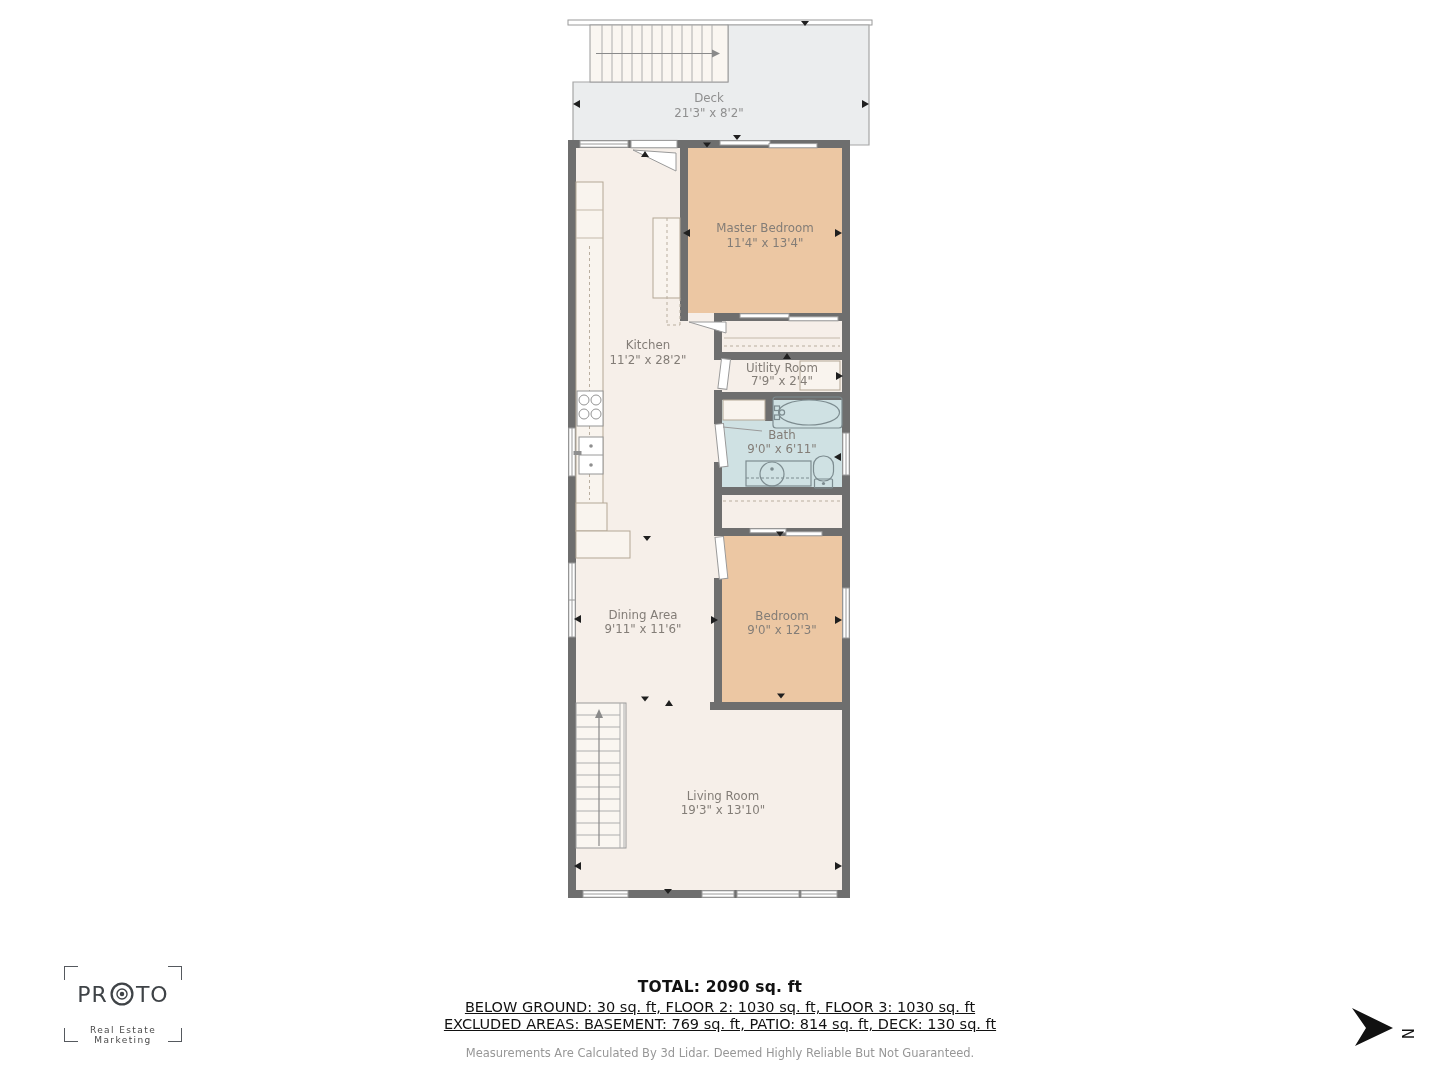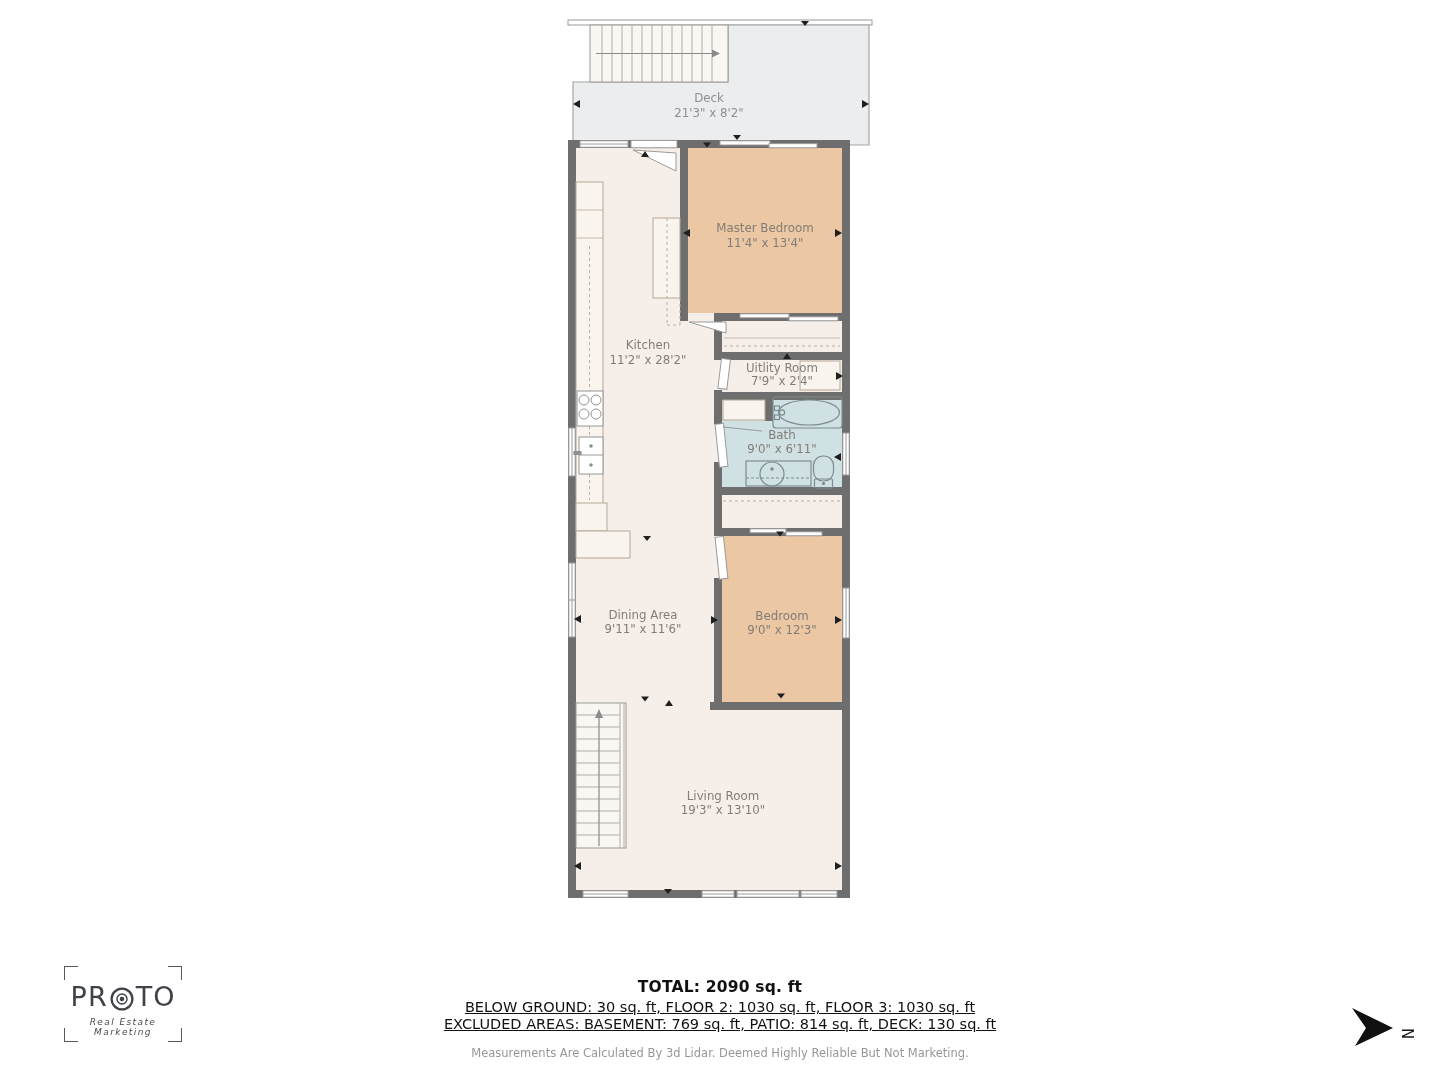--- a/index.html
+++ b/index.html
@@ -35,23 +35,23 @@
   .totals .disc{margin-top:14px;font-size:11.5px;color:#979797;}
 
   
   .logo{position:absolute;left:64px;top:966px;width:118px;height:76px;}
   .br{position:absolute;width:13px;height:13px;border:1.6px solid #55595e;}
   .br.tl{left:0;top:0;border-right:none;border-bottom:none;}
   .br.tr{right:0;top:0;border-left:none;border-bottom:none;}
   .br.bl{left:0;bottom:0;border-right:none;border-top:none;}
   .br.brc{right:0;bottom:0;border-left:none;border-top:none;}
   .brand{margin-top:15px;display:flex;justify-content:center;align-items:flex-end;
-         font-size:27px;color:#3f4347;letter-spacing:1px;font-weight:400;}
+         font-size:22px;color:#3f4347;letter-spacing:1px;font-weight:400;}
   .brand .cam{margin:0 1px;display:block;}
-  .tagline{margin-top:5px;text-align:center;font-size:9px;letter-spacing:1.4px;color:#4a4a4a;font-style:italic;}
+  .tagline{margin-top:18px;text-align:center;font-size:9px;letter-spacing:1.4px;color:#4a4a4a;}
 
   
   .compass{position:absolute;left:1336px;top:996px;}
   .compass text{font-family:"DejaVu Sans",sans-serif;font-size:15px;fill:#111;}
 </style>
 </head>
 <body>
 
 <div class="canvas">
 
@@ -261,21 +261,21 @@
       </svg>
       <span>TO</span>
     </div>
     <div class="tagline">Real Estate Marketing</div>
   </div>
 
   <div class="totals">
     <div class="t1">TOTAL: 2090 sq. ft</div>
     <div class="t2">BELOW GROUND: 30 sq. ft, FLOOR 2: 1030 sq. ft, FLOOR 3: 1030 sq. ft</div>
     <div class="t3">EXCLUDED AREAS: BASEMENT: 769 sq. ft, PATIO: 814 sq. ft, DECK: 130 sq. ft</div>
-    <div class="disc">Measurements Are Calculated By 3d Lidar. Deemed Highly Reliable But Not Marketing.</div>
+    <div class="disc">Measurements Are Calculated By 3d Lidar. Deemed Highly Reliable But Not Guaranteed.</div>
   </div>
 
   <svg class="compass" width="104" height="68" viewBox="0 0 104 68">
     <polygon points="57,32 16,12 30,32 19,50" fill="#111"></polygon>
     <text x="68" y="38" transform="rotate(90 70 34)">N</text>
   </svg>
 
 </div>
 
 </body></html>

